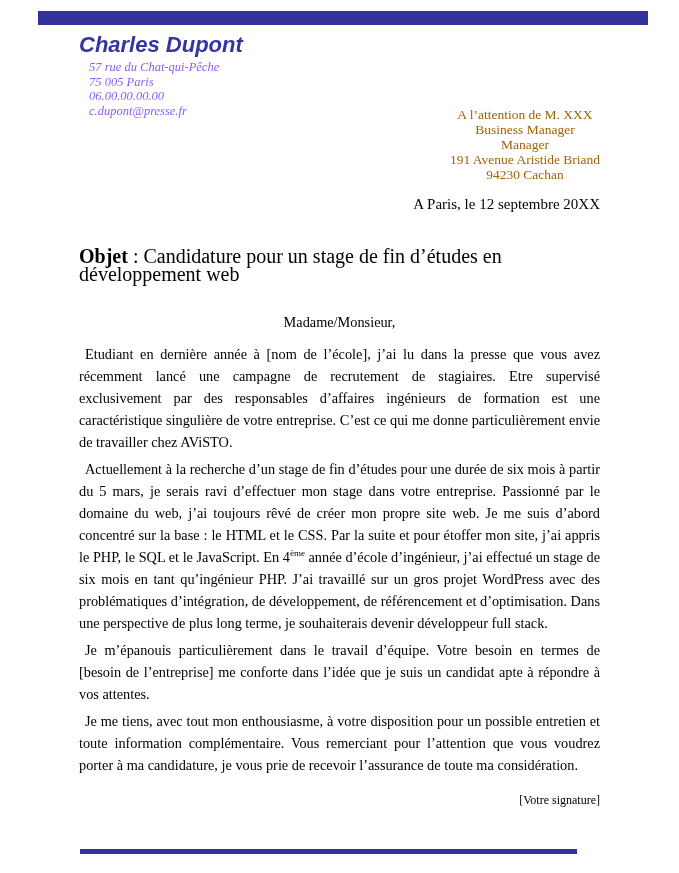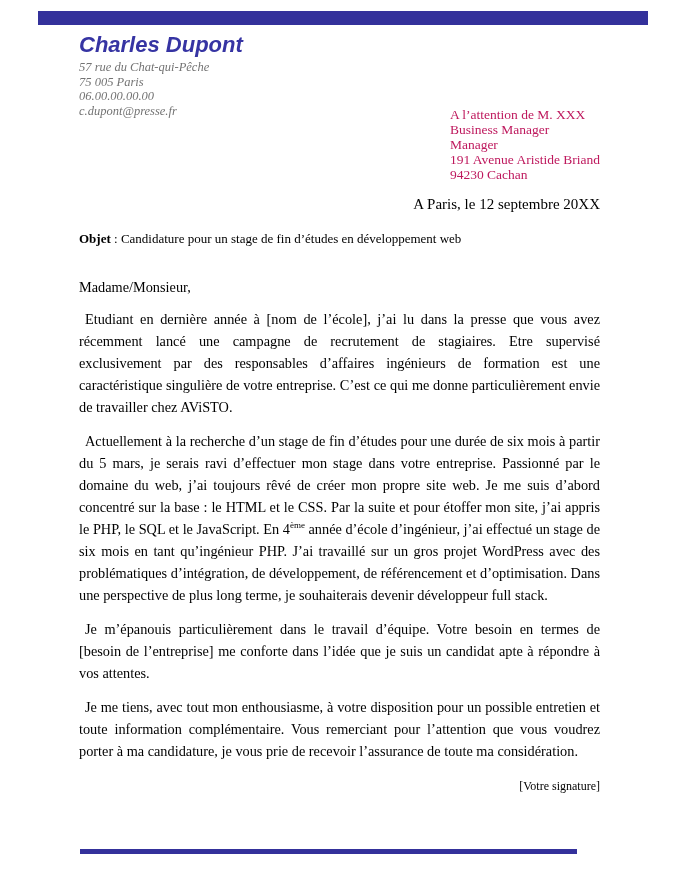--- a/index.html
+++ b/index.html
@@ -44,63 +44,64 @@
     font-style: italic;
     font-size: 22px;
     line-height: 24px;
     color: #3634a3;
     margin: 0 0 3px 0;
   }
   .sender-address {
     font-style: italic;
     font-size: 12.5px;
     line-height: 14.5px;
-    color: #737373;
-    margin-left: 0;
+    color: #8b5cf6;
+    margin-left: 10px;
   }
   .addr-row {
     display: flex;
     align-items: flex-start;
   }
   .recipient-block {
     margin-left: auto;
     margin-top: 47px;
-    text-align: left;
+    text-align: center;
     font-size: 13.5px;
     line-height: 15px;
-    color: #be185d;
+    color: #a16207;
   }
   .date-line {
     text-align: right;
     font-size: 15px;
     line-height: 18px;
     margin-top: 13px;
   }
   .subject-line {
-    font-size: 13px;
+    font-size: 20px;
     line-height: 18px;
-    margin-top: 17px;
+    margin-top: 34px;
   }
   .subject-label {
     font-weight: bold;
   }
   .salutation {
     font-size: 14.3px;
     line-height: 18px;
     margin-top: 30px;
+    text-align: center;
   }
   .body-paragraph {
     font-size: 14.3px;
     line-height: 22px;
     text-align: justify;
     text-indent: 6px;
     margin: 12px 0 0 0;
   }
   .body-paragraph + .body-paragraph {
-    margin-top: 12px;
+    margin-top: 5px;
   }
   .body-paragraph sup {
     font-size: 9px;
     line-height: 0;
   }
   .signature-line {
     text-align: right;
     font-size: 12px;
     line-height: 18px;
     margin-top: 15px;

